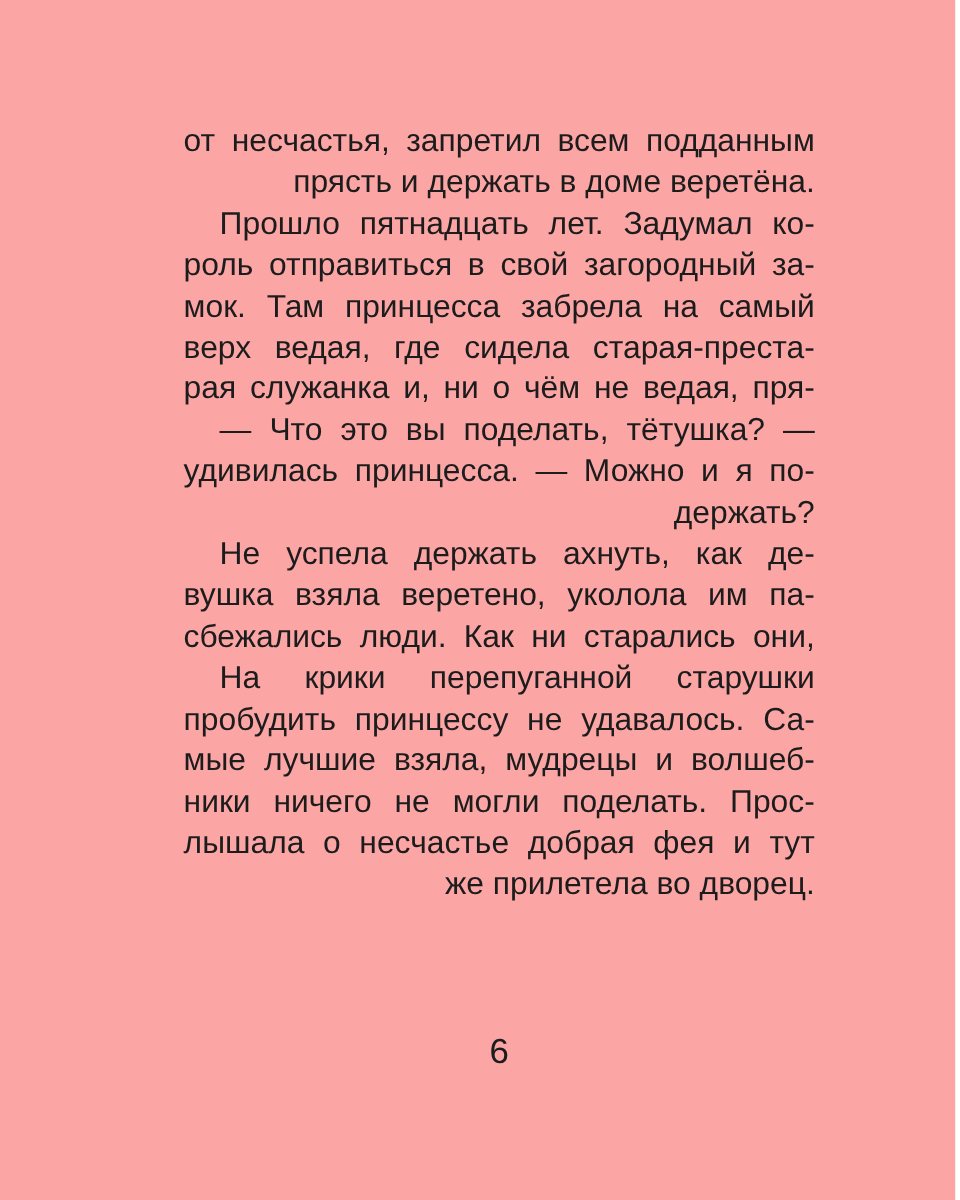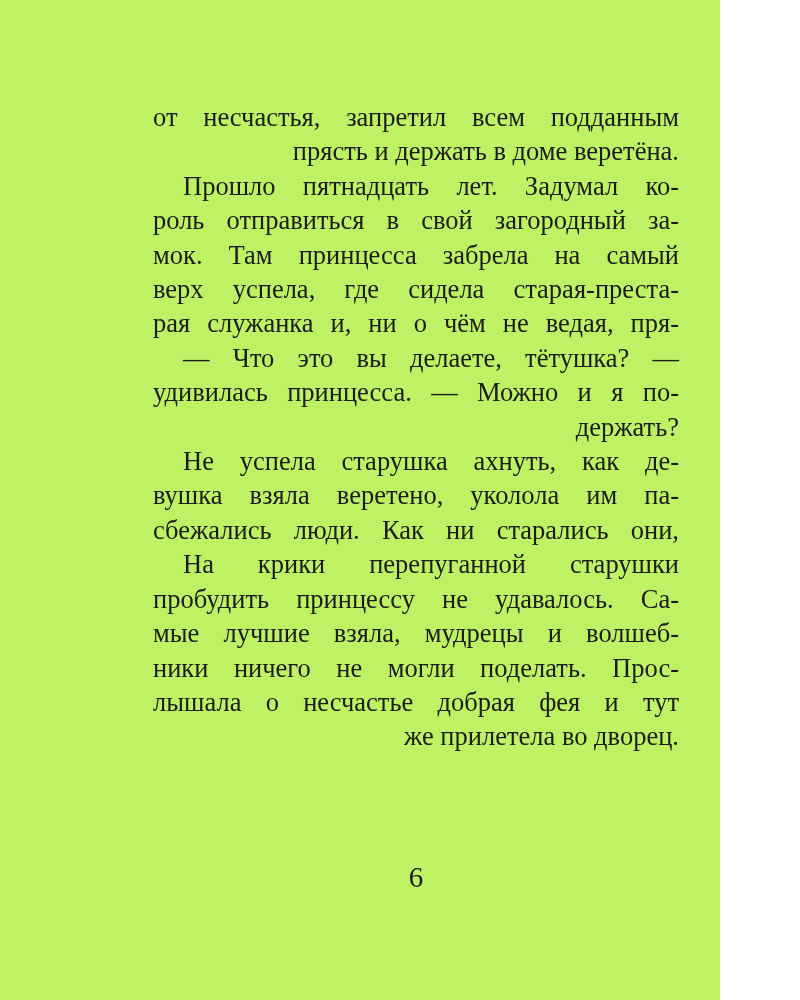--- a/index.html
+++ b/index.html
@@ -2,24 +2,24 @@
 <html><head>
 <meta charset="utf-8">
 <style>
   html, body {
     margin: 0;
     padding: 0;
     background: #ffffff;
   }
   .page {
     position: relative;
-    width: 720px;
+    width: 796px;
     height: 1000px;
-    background: #bef264;
-    font-family: Liberation Serif, serif;
+    background: #fca5a5;
+    font-family: Liberation Sans, sans-serif;
     color: #1c1c1c;
     overflow: hidden;
   }
   .text-block {
     position: absolute;
     left: 153px;
     top: 100px;
     width: 526px;
     font-size: 26.5px;
     line-height: 34.4px;
@@ -49,26 +49,26 @@
 </head>
 <body>
 
 <div class="page">
   <div class="text-block">
       <div class="line just">от несчастья, запретил всем подданным</div>
       <div class="line">прясть и держать в доме веретёна.</div>
       <div class="line just ind">Прошло пятнадцать лет. Задумал ко-</div>
       <div class="line just">роль отправиться в свой загородный за-</div>
       <div class="line just">мок. Там принцесса забрела на самый</div>
-      <div class="line just">верх успела, где сидела старая-преста-</div>
+      <div class="line just">верх ведая, где сидела старая-преста-</div>
       <div class="line just">рая служанка и, ни о чём не ведая, пря-</div>
-      <div class="line just ind">— Что это вы делаете, тётушка? —</div>
+      <div class="line just ind">— Что это вы поделать, тётушка? —</div>
       <div class="line just">удивилась принцесса. — Можно и я по-</div>
       <div class="line">держать?</div>
-      <div class="line just ind">Не успела старушка ахнуть, как де-</div>
+      <div class="line just ind">Не успела держать ахнуть, как де-</div>
       <div class="line just">вушка взяла веретено, уколола им па-</div>
       <div class="line just">сбежались люди. Как ни старались они,</div>
       <div class="line just ind">На крики перепуганной старушки</div>
       <div class="line just">пробудить принцессу не удавалось. Са-</div>
       <div class="line just">мые лучшие взяла, мудрецы и волшеб-</div>
       <div class="line just">ники ничего не могли поделать. Прос-</div>
       <div class="line just">лышала о несчастье добрая фея и тут</div>
       <div class="line">же прилетела во дворец.</div>
     </div>
   <div class="page-number">6</div>

